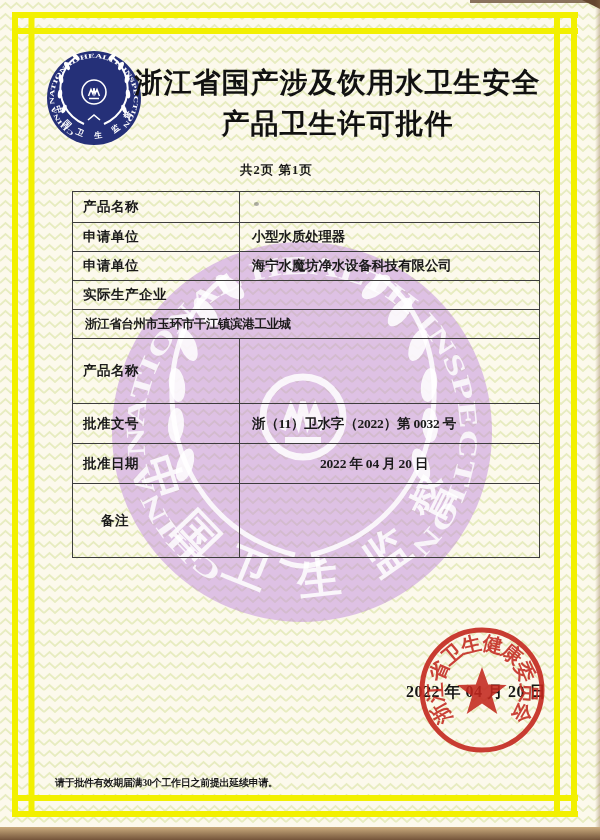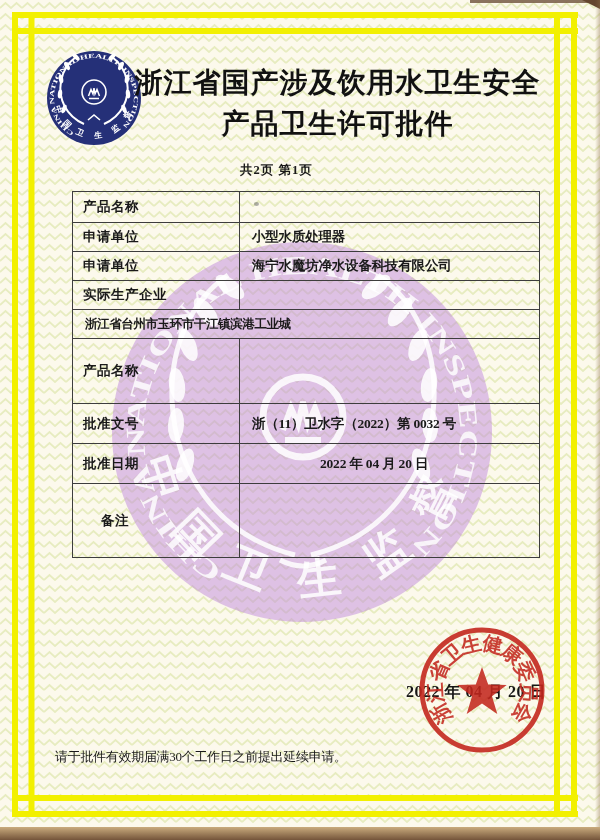--- a/index.html
+++ b/index.html
@@ -23,21 +23,21 @@
               display:flex;align-items:center;padding-left:10px;
               font-size:13.5px;font-weight:bold;letter-spacing:0.5px;}
   .cell-value{flex:1;display:flex;align-items:center;padding-left:12px;padding-right:4px;
               font-size:13.5px;font-weight:bold;letter-spacing:-0.2px;box-sizing:border-box;}
   .row.tight .cell-value{font-size:12.5px;letter-spacing:-0.4px;white-space:nowrap;}
   .row.multiline .cell-value{font-size:12.5px;line-height:1.6;letter-spacing:-0.3px;}
   .row.indent .cell-value{padding-left:80px;}
   .row.remark .cell-label{padding-left:28px;font-family:Liberation Mono, monospace;}
 
   
-  .footer-note{position:absolute;left:55px;top:748px;font-size:13px;font-weight:normal;
+  .footer-note{position:absolute;left:55px;top:776px;font-size:10px;font-weight:bold;
                letter-spacing:-0.3px;}
 
   
   .stamp-date{position:absolute;left:406px;top:682px;font-size:16px;font-weight:bold;
               letter-spacing:0.5px;color:#151515;}
 
   
   .edge-bottom{position:absolute;left:0;bottom:0;width:600px;height:13px;
                background:linear-gradient(to bottom,#c9ab7d,#74543a);}
   .edge-right{position:absolute;right:0;top:0;width:5px;height:840px;

